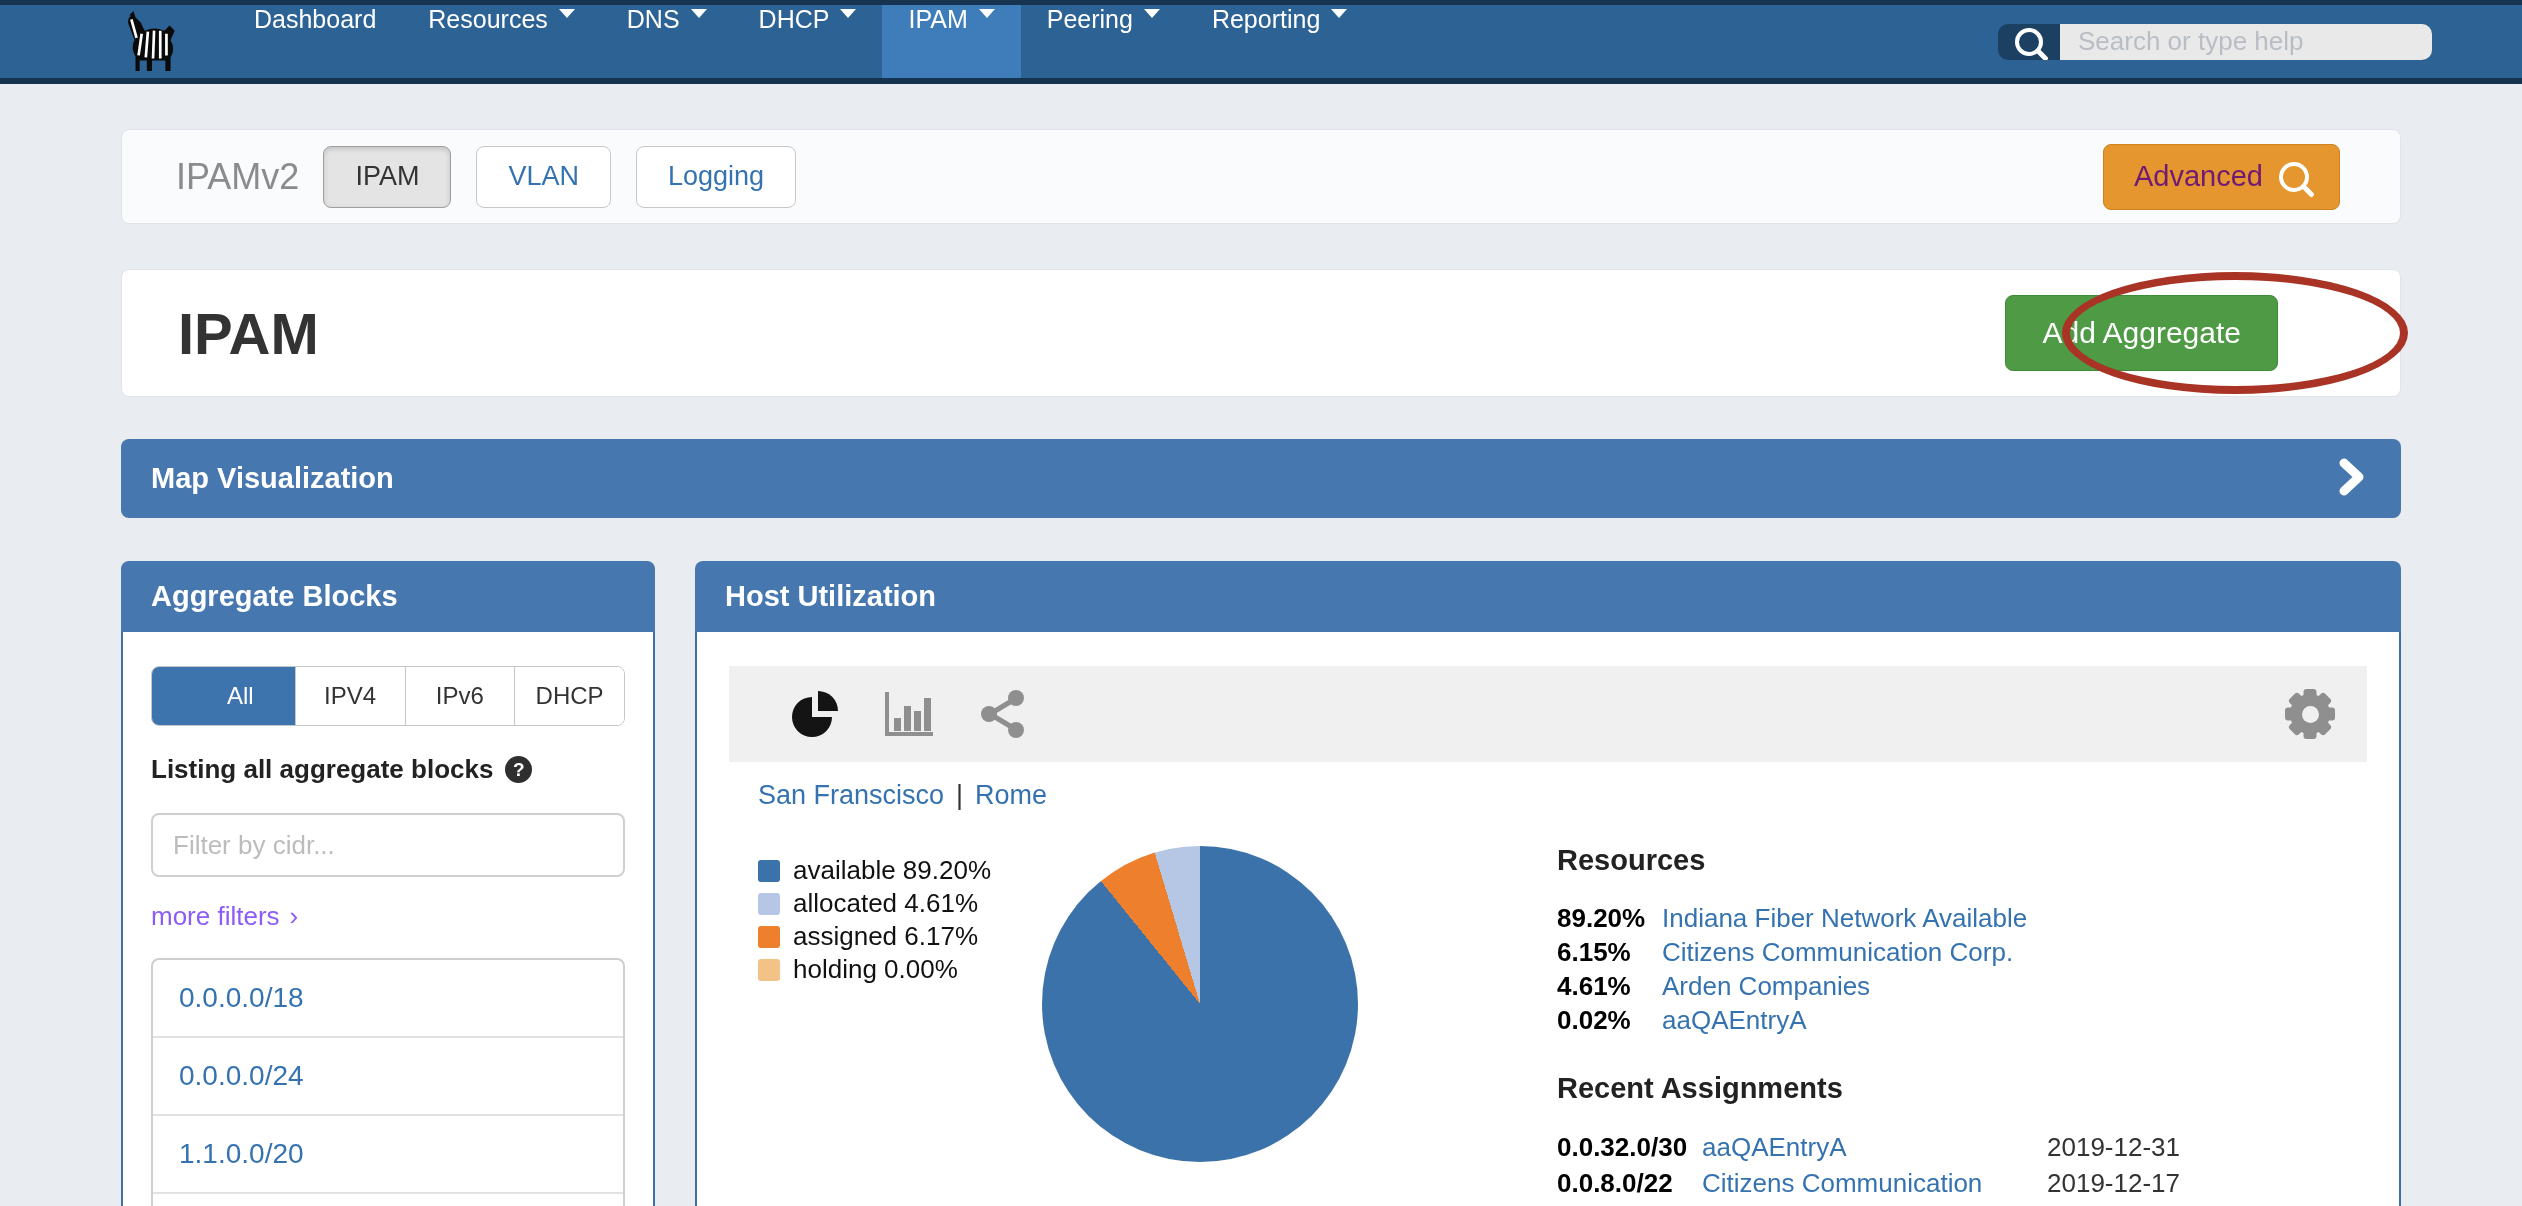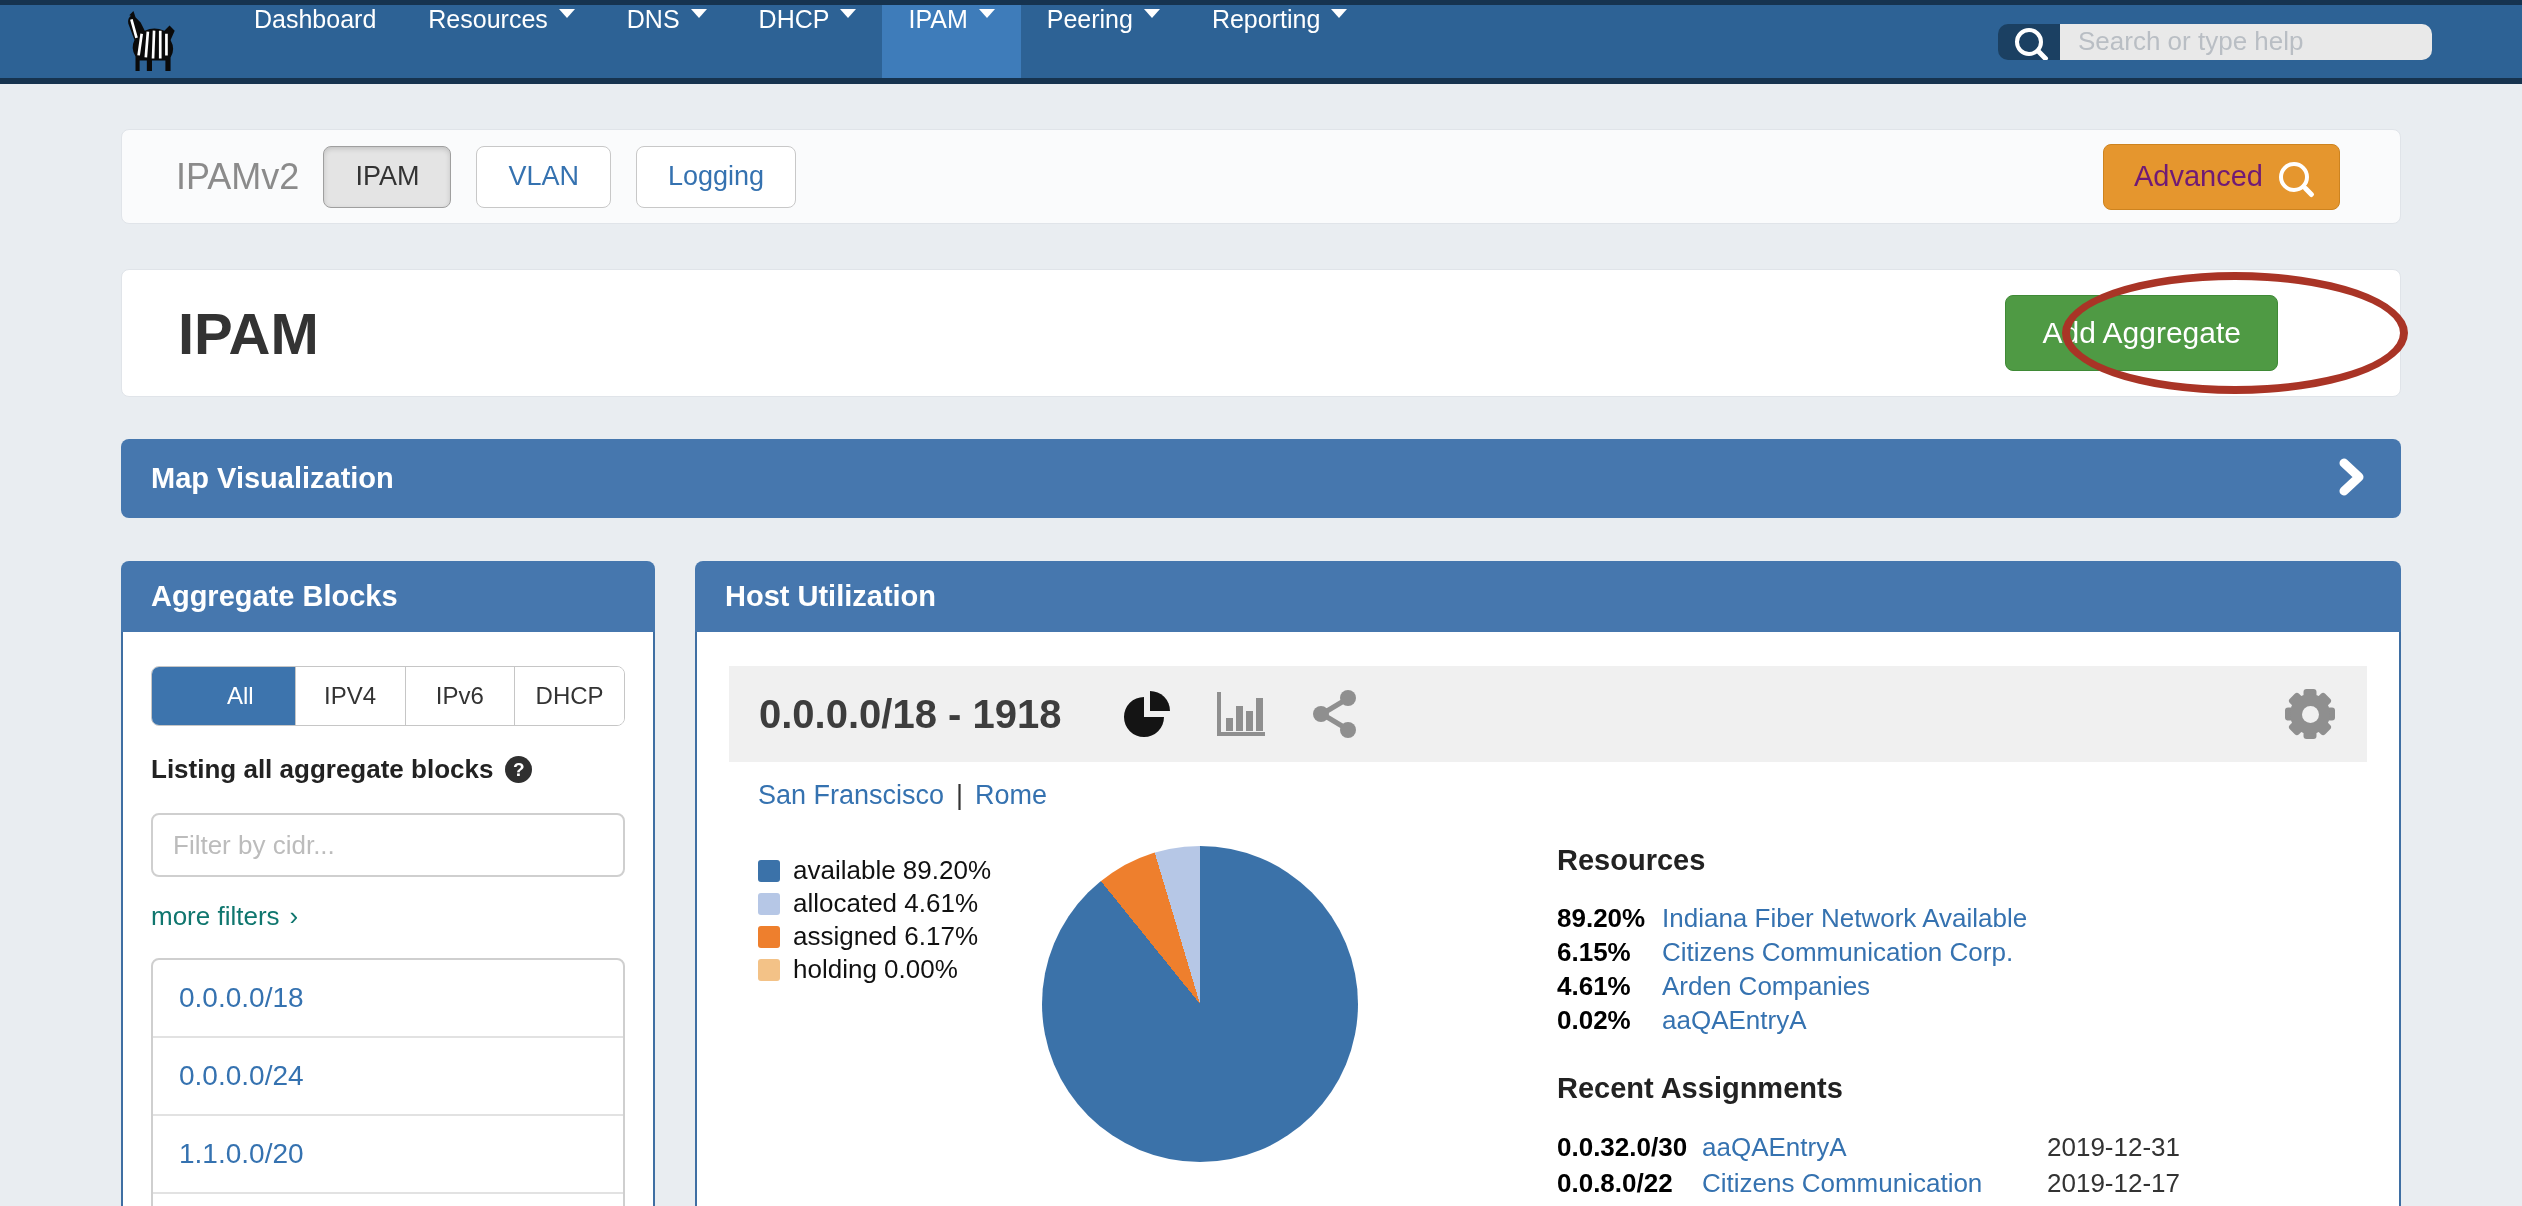--- a/index.html
+++ b/index.html
@@ -60,21 +60,21 @@
   .seg{flex:1;display:flex;align-items:center;justify-content:center;font-size:24px;color:#333;background:#fff;
        border-left:1px solid #c6c6c6;cursor:pointer;}
   .seg:first-child{border-left:0;}
   .seg.active{background:#3d74ad;color:#fff;padding-left:34px;}
   .listing-label{margin-top:28px;font-size:26px;font-weight:bold;color:#222;display:flex;align-items:center;gap:12px;}
   .qicon{width:27px;height:27px;border-radius:50%;background:#2f2f2f;color:#fff;font-size:19px;font-weight:bold;
          display:flex;align-items:center;justify-content:center;cursor:pointer;flex:0 0 auto;}
   .filter-input{margin-top:28px;width:100%;height:64px;border:2px solid #cfcfcf;border-radius:8px;font-size:26px;
                 padding:0 20px;box-sizing:border-box;color:#444;font-family:inherit;outline:none;}
   .filter-input::placeholder{color:#bcbcbc;}
-  .more-filters{display:inline-block;margin-top:24px;font-size:26px;color:#0f766e;cursor:pointer;}
+  .more-filters{display:inline-block;margin-top:24px;font-size:26px;color:#8b5cf6;cursor:pointer;}
   .more-filters .chev{margin-left:10px;}
   .block-list{margin-top:26px;border:2px solid #cfcfcf;border-radius:8px;background:#fff;}
   .block-item{padding:22px 26px;font-size:28px;color:#3572b0;cursor:pointer;border-top:2px solid #e2e2e2;}
   .block-item:first-child{border-top:0;}
 
   .right-panel{position:absolute;left:695px;top:561px;width:1706px;}
   .right-body{position:relative;border:2px solid #3f6fa3;border-top:0;background:#fff;height:612px;box-sizing:border-box;}
   .subheader{position:absolute;left:32px;right:32px;top:34px;height:96px;background:#f0f0f0;display:flex;align-items:center;}
   .subnet-title{margin-left:30px;font-size:40px;font-weight:bold;color:#3d3d3d;white-space:nowrap;}
   .icon-row{display:flex;align-items:center;gap:44px;margin-left:62px;}
@@ -206,21 +206,20 @@
         <div class="block-item">1.1.0.0/24</div>
       </div>
     </div>
   </div>
 
   <div class="right-panel">
     <div class="bheader">Host Utilization</div>
     <div class="right-body">
 
       <div class="subheader">
-        <span class="subnet-title">0.0.0.0/18 - 1918</span>
         <div class="icon-row">
           <span class="icon-btn">
             <svg width="48" height="52" viewBox="0 0 48 52">
               <path d="M21 29 L21 9 A20 20 0 1 0 41 29 Z" fill="#141414"></path>
               <path d="M27 23 L27 3 A20 20 0 0 1 47 23 Z" fill="#141414"></path>
             </svg>
           </span>
           <span class="icon-btn">
             <svg width="52" height="48" viewBox="0 0 52 48">
               <path d="M4 2 L4 44 L50 44" stroke="#8f8f8f" stroke-width="4" fill="none"></path>

